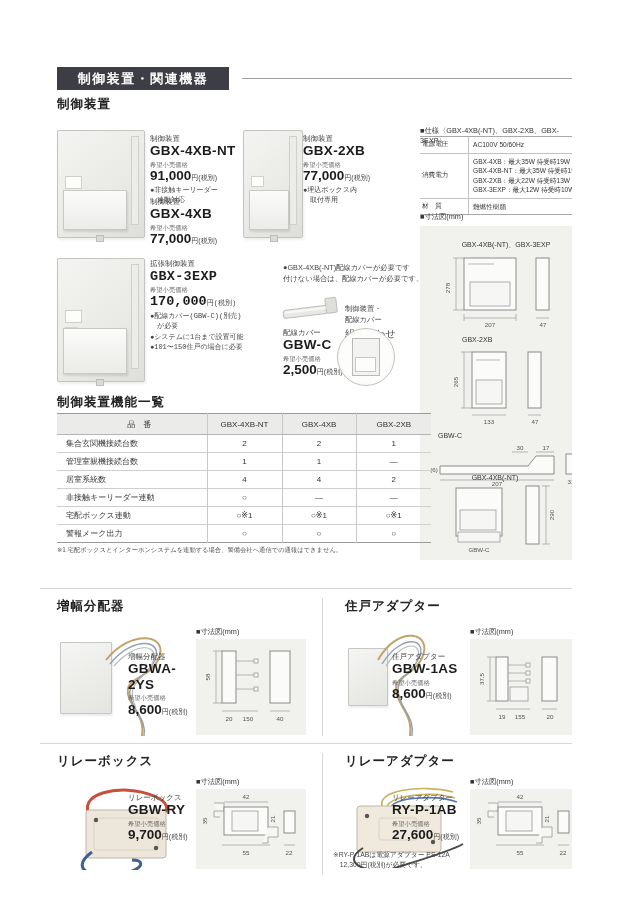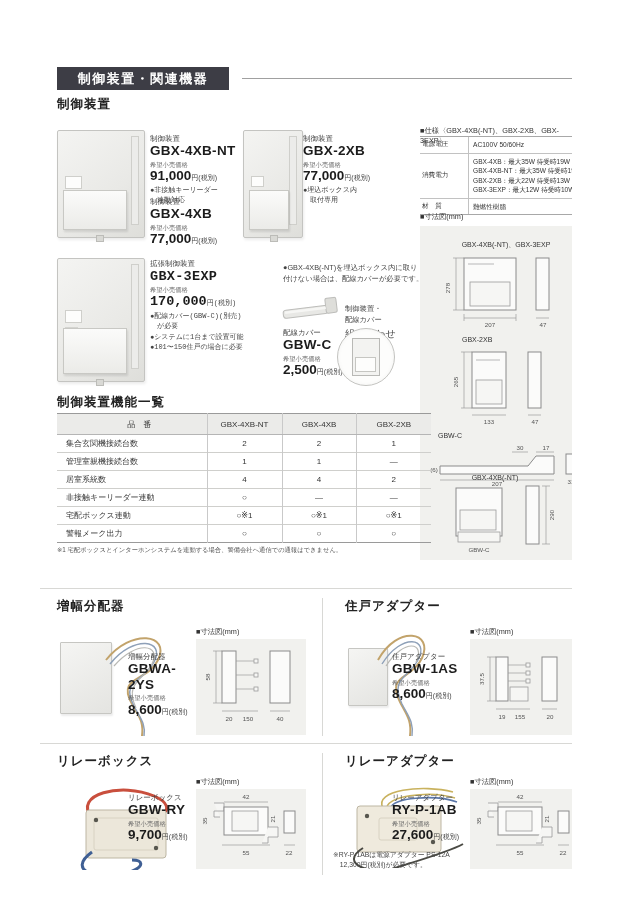--- a/index.html
+++ b/index.html
@@ -122,21 +122,21 @@
     <div class="model">GBX-3EXP</div>
     <div class="plabel">希望小売価格</div>
     <div class="price"><span>170,000</span><span class="psuf">円(税別)</span></div>
     <div class="note">●配線カバー(GBW-C)(別売)</div>
     <div class="note">　が必要</div>
     <div class="note">●システムに1台まで設置可能</div>
     <div class="note">●101〜150住戸の場合に必要</div>
   </div>
 
   <div class="abs" style="left:283px;top:263px;width:165px;">
-    <div class="note" style="font-size:7.3px;">●GBX-4XB(-NT)を埋込ボックス内に取り</div>
+    <div class="note" style="font-size:7.3px;">●GBX-4XB(-NT)配線カバーが必要です</div>
     <div class="note" style="font-size:7.3px;">付けない場合は、配線カバーが必要です。</div>
   </div>
 
   <svg class="abs" style="left:280px;top:294px;" width="66" height="30">
     <g transform="rotate(-7 33 16)">
       <rect x="3" y="13" width="45" height="8" rx="3" fill="#e8e8e5" stroke="#bdbdba" stroke-width="1"></rect>
       <rect x="46" y="6" width="11" height="15" rx="2" fill="#dededa" stroke="#bdbdba" stroke-width="1"></rect>
       <rect x="5" y="14" width="41" height="2.5" fill="#f6f6f4"></rect>
     </g>
   </svg>

